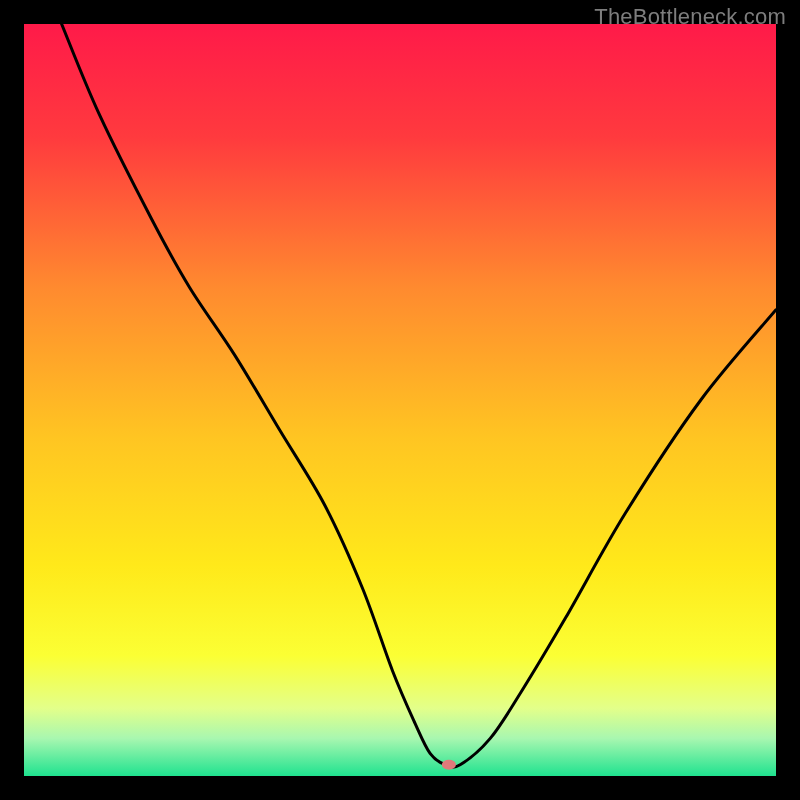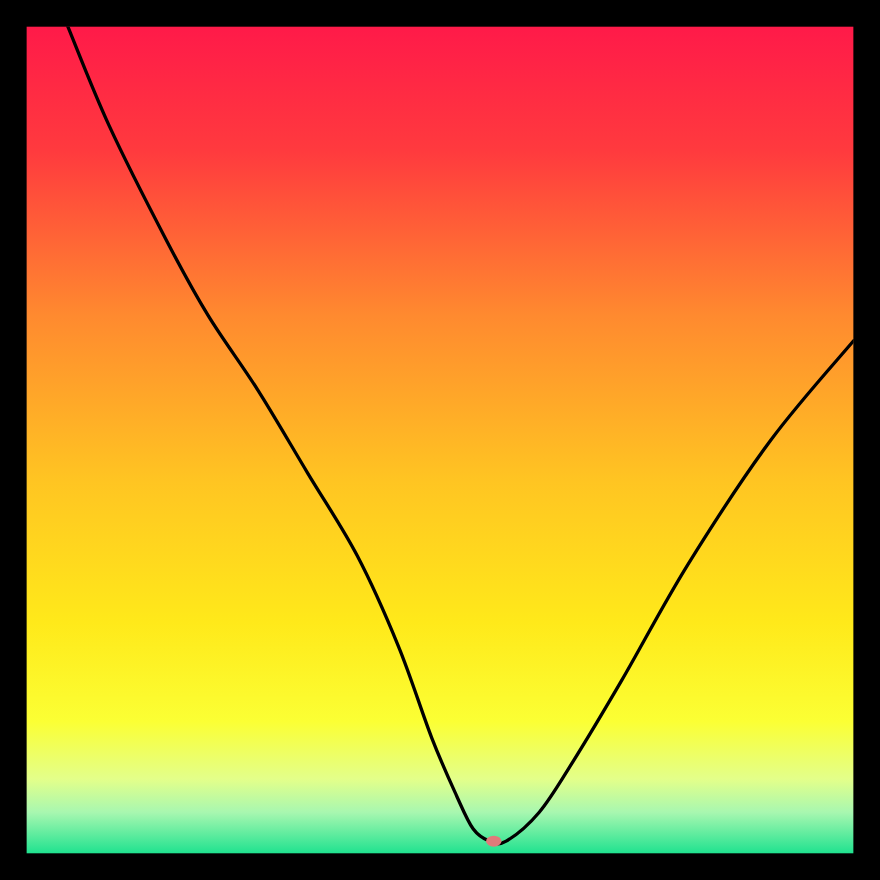--- a/index.html
+++ b/index.html
@@ -36,20 +36,21 @@
   .plot svg {
     display: block;
     width: 752px;
     height: 752px;
   }
 </style>
 </head>
 <body>
 
 <div class="frame">
+  <div class="watermark">TheBottleneck.com</div>
 
   <div class="plot">
     <svg id="chart-svg" viewBox="0 0 752 752" preserveAspectRatio="none">
       <defs>
         <linearGradient id="bg-grad" x1="0" y1="0" x2="0" y2="1">
             <stop offset="0%" stop-color="#ff1a49"></stop>
             <stop offset="15%" stop-color="#ff3a3e"></stop>
             <stop offset="35%" stop-color="#ff8a2f"></stop>
             <stop offset="55%" stop-color="#ffc522"></stop>
             <stop offset="72%" stop-color="#ffe91a"></stop>

